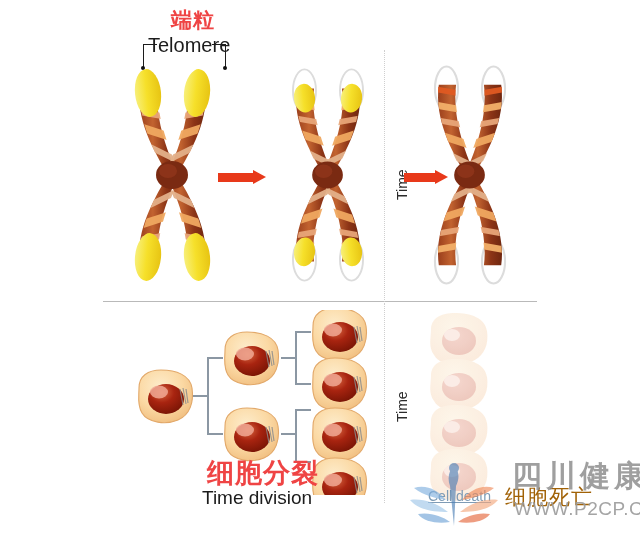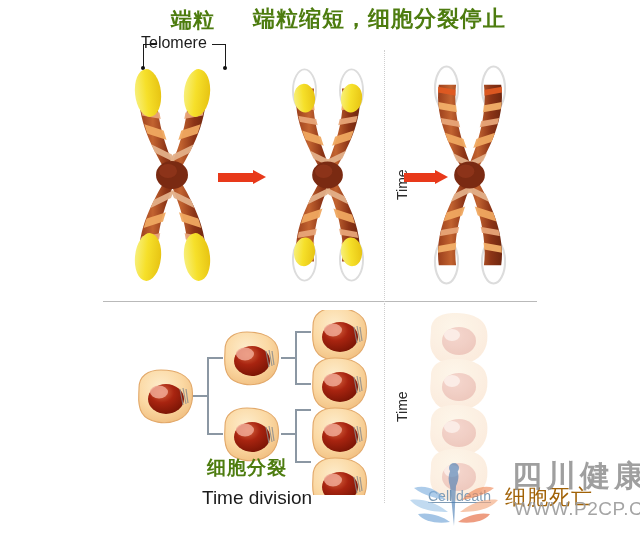--- a/index.html
+++ b/index.html
@@ -10,36 +10,36 @@
     overflow:hidden;
     position:relative;
   }
   #stage{position:absolute;left:0;top:0;width:640px;height:534px;}
 
   
   .cn-title{
     position:absolute;
     font-family:"DejaVu Sans","Liberation Sans",sans-serif;
     font-weight:700;
-    color:#4d7c0f;
+    color:#ef4444;
     white-space:nowrap;
     letter-spacing:1px;
   }
   .en-title{
     position:absolute;
     font-family:"Liberation Sans","DejaVu Sans",sans-serif;
     color:#1c1c1c;
     white-space:nowrap;
   }
   #telomere-cn{left:171px;top:6px;font-size:21px;}
-  #telomere-en{left:141px;top:34px;font-size:16px;}
+  #telomere-en{left:148px;top:34px;font-size:20px;}
   #shorten-cn{left:253px;top:4px;font-size:22px;}
   #shorten-en{left:251px;top:33px;font-size:15px;}
 
-  #celldiv-cn{left:207px;top:455px;font-size:19px;}
+  #celldiv-cn{left:207px;top:455px;font-size:27px;}
   #celldiv-en{left:202px;top:487px;font-size:19px;}
 
   .time-label{
     position:absolute;
     transform:rotate(-90deg);
     transform-origin:left top;
     font-size:14px;
     color:#2b2b2b;
     white-space:nowrap;
     font-family:"Liberation Sans","DejaVu Sans",sans-serif;
@@ -110,21 +110,20 @@
   }
   svg{display:block;}
 </style>
 </head>
 <body>
 
 <div id="stage">
 
   <div class="cn-title" id="telomere-cn">端粒</div>
   <div class="en-title" id="telomere-en">Telomere</div>
-  <div class="cn-title" id="shorten-cn">端粒缩短，细胞分裂停止</div>
 
   <div class="leader" id="leader-left" style="left:143px;top:44px;width:14px;height:26px;">
     <div class="hline" style="width:14px;"></div>
     <div class="vline" style="left:0;height:24px;"></div>
     <div class="dot" style="left:-2px;top:22px;"></div>
   </div>
   <div class="leader" id="leader-right" style="left:212px;top:44px;width:14px;height:26px;">
     <div class="hline" style="width:14px;"></div>
     <div class="vline" style="left:13px;height:24px;"></div>
     <div class="dot" style="left:11px;top:22px;"></div>

